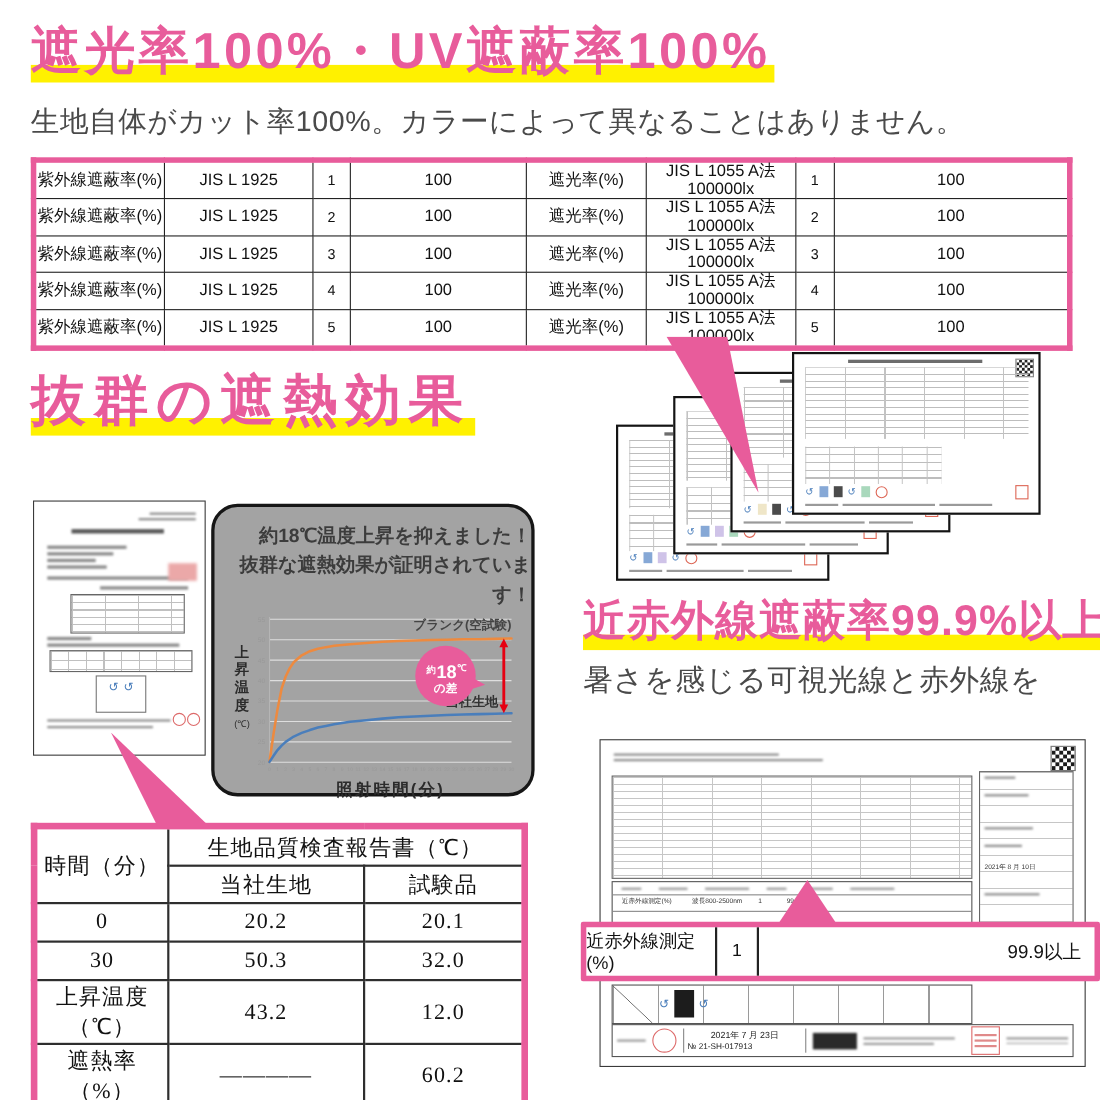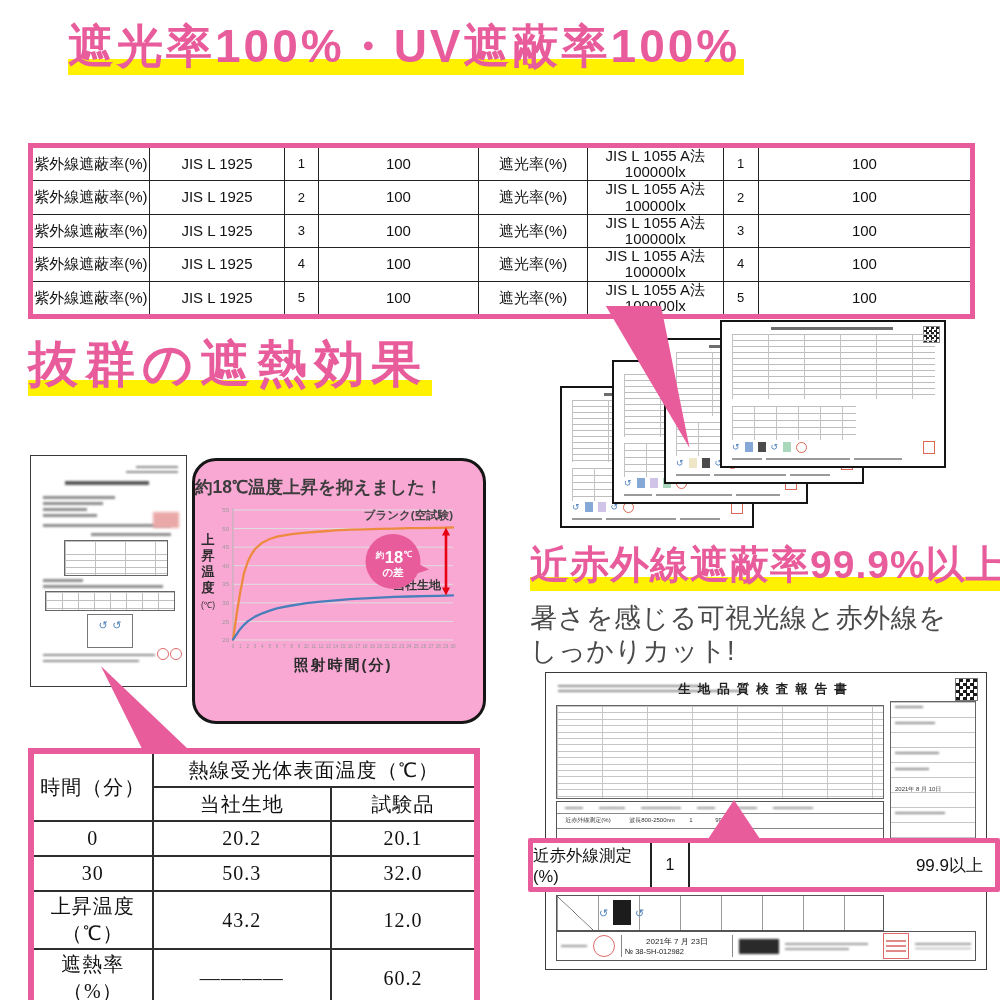--- a/index.html
+++ b/index.html
@@ -38,22 +38,22 @@
   .bar{height:2px;background:#9a9a9a;display:block;}
   .stamp-dot{width:9px;height:9px;border:1.3px solid #d65; border-radius:50%;flex:none;}
   .stamp-red-box{width:10px;height:11px;border:1px solid #d65;margin-left:auto;flex:none;}
   .md-qr{position:absolute;top:4px;right:4px;width:15px;height:15px;border:1px solid #888;
          background:repeating-conic-gradient(#222 0% 25%,#fff 0% 50%) 0 0/5px 5px;}
 
   
   .wedge{position:absolute;background:var(--pink);}
 
   
-  .chart-box{position:absolute;left:192px;top:458px;width:288px;height:260px;background:#f9a8d4;
-             border:3px solid #161616;border-radius:24px;text-align:left;z-index:6;}
+  .chart-box{position:absolute;left:192px;top:458px;width:288px;height:260px;background:#a3a3a3;
+             border:3px solid #161616;border-radius:24px;text-align:right;z-index:6;}
   .chart-box .cap{margin-top:13px;font-size:17.5px;font-weight:600;color:#3c3c3c;line-height:1.5;}
 
   
   .paper{position:absolute;background:#fff;border:1.5px solid #3a3a3a;}
   .blur{filter:blur(1px);}
   .gbar{position:absolute;background:#8d8d8d;height:2.5px;}
   .gridbox{position:absolute;border:1px solid #666;
     background:repeating-linear-gradient(to right,#c0c0c0 0 1px,transparent 1px 30px),
                repeating-linear-gradient(to bottom,#c0c0c0 0 1px,transparent 1px 6.5px);}
   .seal{position:absolute;border:1.6px solid #dd6a6a;border-radius:50%;}
@@ -79,22 +79,23 @@
   .nir-callout .cell{border-right:2px solid #222;display:flex;flex-direction:column;
                      justify-content:center;align-items:center;color:#111;}
   .nir-callout .cell:last-child{border-right:none;}
 </style>
 </head>
 <body>
 
 <div class="page">
 
   <div class="abs" style="left:28px;top:22px;">
-    <span class="h-pink" style="font-size:46px;letter-spacing:3px;margin-left:40px;">遮光率100%・UV遮蔽率100%</span>
-  </div>
+    <span class="h-pink" style="font-size:46px;letter-spacing:3px;">遮光率100%・UV遮蔽率100%</span>
+  </div>
+  <div class="abs sub" style="left:28px;top:93px;font-size:26px;">生地自体がカット率100%。カラーによって異なることはありません。</div>
 
   <table class="spec-table abs" style="left:28px;top:143px;">
     <colgroup>
       <col style="width:118px">
         <col style="width:135px">
         <col style="width:33px">
         <col style="width:160px">
       <col style="width:108px">
         <col style="width:135px">
         <col style="width:35px">
@@ -264,20 +265,21 @@
     <span class="seal" style="top:192px;left:126px;width:10px;height:10px;"></span>
     <span class="seal" style="top:192px;left:139px;width:10px;height:10px;"></span>
   </div>
 
   <div class="wedge" style="left:98px;top:666px;width:95px;height:86px;z-index:5;
        clip-path:polygon(3% 0,48% 100%,98% 100%);"></div>
 
   <div class="chart-box">
     <div class="cap">
       <div>約18℃温度上昇を抑えました！</div>
+      <div>抜群な遮熱効果が証明されています！</div>
     </div>
     <svg width="276" height="182" style="margin-top:2px;">
         <line x1="38" y1="138" x2="258" y2="138" stroke="#dedede" stroke-width="1"></line>
         <text x="34" y="140.2" text-anchor="end" font-size="6" fill="#999">20</text>
         <line x1="38" y1="119.42857142857143" x2="258" y2="119.42857142857143" stroke="#dedede" stroke-width="1"></line>
         <text x="34" y="121.62857142857143" text-anchor="end" font-size="6" fill="#999">25</text>
         <line x1="38" y1="100.85714285714286" x2="258" y2="100.85714285714286" stroke="#dedede" stroke-width="1"></line>
         <text x="34" y="103.05714285714286" text-anchor="end" font-size="6" fill="#999">30</text>
         <line x1="38" y1="82.28571428571428" x2="258" y2="82.28571428571428" stroke="#dedede" stroke-width="1"></line>
         <text x="34" y="84.48571428571428" text-anchor="end" font-size="6" fill="#999">35</text>
@@ -341,33 +343,32 @@
         <text x="213" y="55.44285714285715" text-anchor="middle" font-size="8.5" fill="#fff" font-weight="700">℃</text>
         <text x="198" y="74.44285714285715" text-anchor="middle" font-size="10.5" fill="#fff" font-weight="700">の差</text>
       </svg>
   </div>
 
   <div class="abs" style="left:530px;top:545px;z-index:7;">
     <span class="h-pink" style="font-size:39px;letter-spacing:1px;background-size:100% 14px;">近赤外線遮蔽率99.9%以上</span>
   </div>
   <div class="abs sub" style="left:530px;top:602px;font-size:27px;line-height:1.22;z-index:7;">
     <div>暑さを感じる可視光線と赤外線を</div>
-    <div>しっかりカット!</div>
   </div>
 
   <table class="heat-table abs" style="left:28px;top:748px;">
     <colgroup>
         <col style="width:120px">
         <col style="width:176px">
         <col style="width:144px">
       </colgroup>
     <tbody>
       <tr>
         <td rowspan="2">時間（分）</td>
-        <td colspan="2">熱線受光体表面温度（℃）</td>
+        <td colspan="2">生地品質検査報告書（℃）</td>
       </tr>
       <tr>
         <td>当社生地</td>
         <td>試験品</td>
       </tr>
       <tr class="data">
         <td>0</td>
           <td>20.2</td>
           <td>20.1</td>
       </tr>
@@ -386,21 +387,20 @@
           <td>————</td>
           <td>60.2</td>
       </tr>
 
     </tbody>
   </table>
 
   <div class="paper" style="left:545px;top:672px;width:440px;height:296px;z-index:10;">
     <span class="gbar blur" style="top:12px;left:12px;width:150px;height:2px;"></span>
     <span class="gbar blur" style="top:17px;left:12px;width:190px;height:2px;"></span>
-    <div class="bd-title">生地品質検査報告書</div>
     <div class="bd-qr"></div>
     <div class="gridbox" style="left:10px;top:32px;width:326px;height:92px;
          background:repeating-linear-gradient(to right,#c6c6c6 0 1px,transparent 1px 45px),
                     repeating-linear-gradient(to bottom,#c6c6c6 0 1px,transparent 1px 6.4px);"></div>
     <div class="gridbox" style="left:344px;top:28px;width:84px;height:186px;
          background:repeating-linear-gradient(to bottom,#c6c6c6 0 1px,transparent 1px 15px);">
       <span class="gbar blur" style="top:4px;left:4px;width:28px;height:2px;"></span>
       <span class="gbar blur" style="top:20px;left:4px;width:40px;height:2px;"></span>
       <span class="gbar blur" style="top:50px;left:4px;width:44px;height:2px;"></span>
       <span class="gbar blur" style="top:66px;left:4px;width:34px;height:2px;"></span>
@@ -434,21 +434,21 @@
       <span class="swirl abs" style="left:42px;top:12px;font-size:11px;">↺</span>
       <div class="abs" style="left:56px;top:4px;width:18px;height:25px;background:#1c1c1c;filter:blur(.4px);"></div>
       <span class="swirl abs" style="left:78px;top:12px;font-size:11px;">↺</span>
     </div>
 
     <div class="abs" style="left:10px;top:258px;width:420px;height:30px;border:1px solid #555;display:flex;align-items:center;gap:6px;padding:0 4px;box-sizing:border-box;">
       <span class="bar blur" style="width:26px"></span>
       <span class="seal" style="position:static;width:20px;height:20px;flex:none;"></span>
       <div style="flex:none;width:104px;border-left:1px solid #888;border-right:1px solid #888;padding:1px 3px;">
         <div style="font-size:8px;color:#222;text-align:center;">2021年 7 月 23日</div>
-        <div style="font-size:7.5px;color:#222;">№ 38-SH-012982</div>
+        <div style="font-size:7.5px;color:#222;">№ 21-SH-017913</div>
       </div>
       <span style="width:40px;height:15px;background:#2a2a2a;filter:blur(1.2px);flex:none;"></span>
       <span style="display:flex;flex-direction:column;gap:3px;flex:1;">
         <span class="bar blur" style="width:90%"></span>
         <span class="bar blur" style="width:70%"></span>
       </span>
       <span style="width:20px;height:24px;border:1.4px solid #dd6a6a;flex:none;display:flex;flex-direction:column;gap:3px;justify-content:center;padding:0 2px;">
         <span style="height:2px;background:#e08a8a;"></span>
         <span style="height:2px;background:#e08a8a;"></span>
         <span style="height:2px;background:#e08a8a;"></span>

